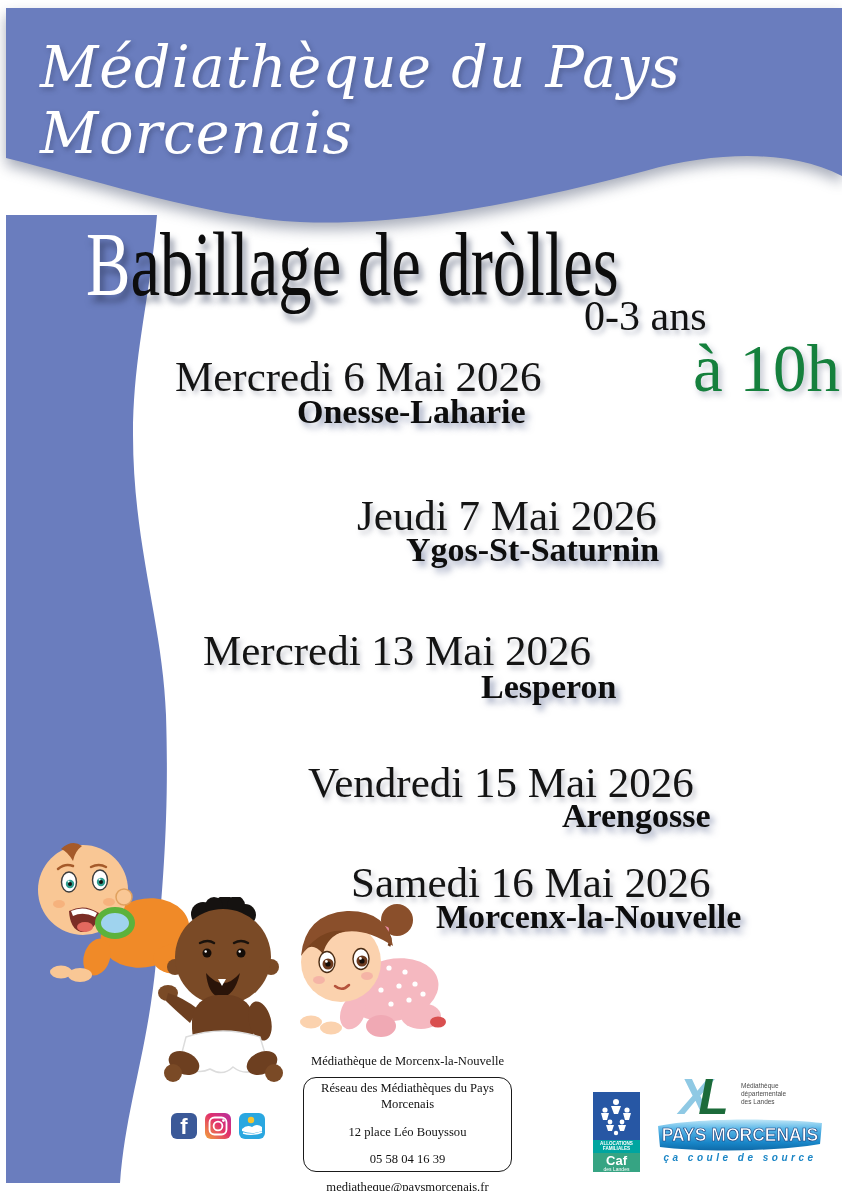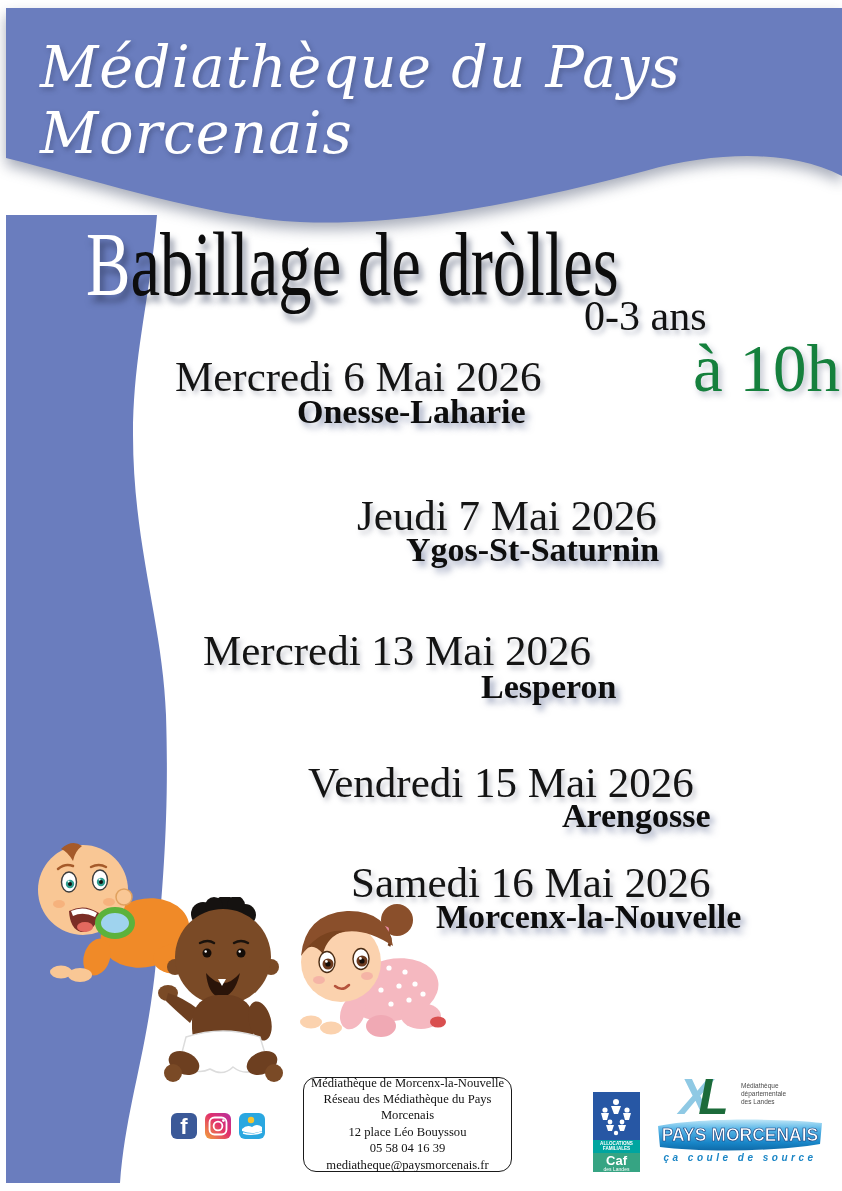--- a/index.html
+++ b/index.html
@@ -34,21 +34,21 @@
         text-shadow:4px 5px 6px rgba(75,90,135,.55);}
   #d0{left:175px;top:352px}#p0{left:297px;top:393px}
   #d1{left:357px;top:491px}#p1{left:406px;top:531px}
   #d2{left:203px;top:626px}#p2{left:481px;top:668px}
   #d3{left:308px;top:758px}#p3{left:562px;top:797px}
   #d4{left:351px;top:858px}#p4{left:436px;top:898px}
 
   
   .contact{position:absolute;left:303px;top:1077px;width:207px;height:93px;
     border:1.6px solid #1a1a1a;border-radius:13px;display:flex;flex-direction:column;
-    justify-content:center;align-items:center;text-align:center;gap:1px;
+    justify-content:center;align-items:center;text-align:center;gap:12px;
     font-size:12.6px;line-height:15.6px;color:#111;background:#fff;}
 
   
   .social{position:absolute;left:171px;top:1113px;display:flex;gap:8px;}
   .sicon{width:26px;height:26px;border-radius:6px;position:relative;}
   .fb{background:#3b5998;color:#fff;font-family:"Liberation Sans",sans-serif;
       font-weight:bold;font-size:22px;text-align:center;line-height:28px;}
   .ig{background:linear-gradient(45deg,#f2a33c 0%,#e1306c 55%,#b5309f 100%);}
   .app{background:#2aa7e0;}
 
@@ -215,21 +215,21 @@
       <svg width="26" height="26" viewBox="0 0 26 26">
         <circle cx="12" cy="7" r="3.2" fill="#f5c431"></circle>
         <path d="M3 16 Q8 11 13 14 Q18 10 23 14 L23 18 Q13 22 3 18 Z" fill="#fff"></path>
         <path d="M4 20 Q13 23 23 19" stroke="#fff" stroke-width="1.4" fill="none"></path>
       </svg>
     </div>
   </div>
 
   <div class="contact">
     <span>Médiathèque de Morcenx-la-Nouvelle</span>
-    <span>Réseau des Médiathèque du Pays Morcenais</span>
+    <span>Réseau des Médiathèques du Pays Morcenais</span>
     <span>12 place Léo Bouyssou</span>
     <span>05 58 04 16 39</span>
     <span>mediatheque@paysmorcenais.fr</span>
   </div>
 
   <div class="caf">
     <div class="blue">
       <svg width="47" height="48" viewBox="0 0 47 48">
         <g fill="#fff">
           <circle cx="23" cy="10" r="3"></circle>

